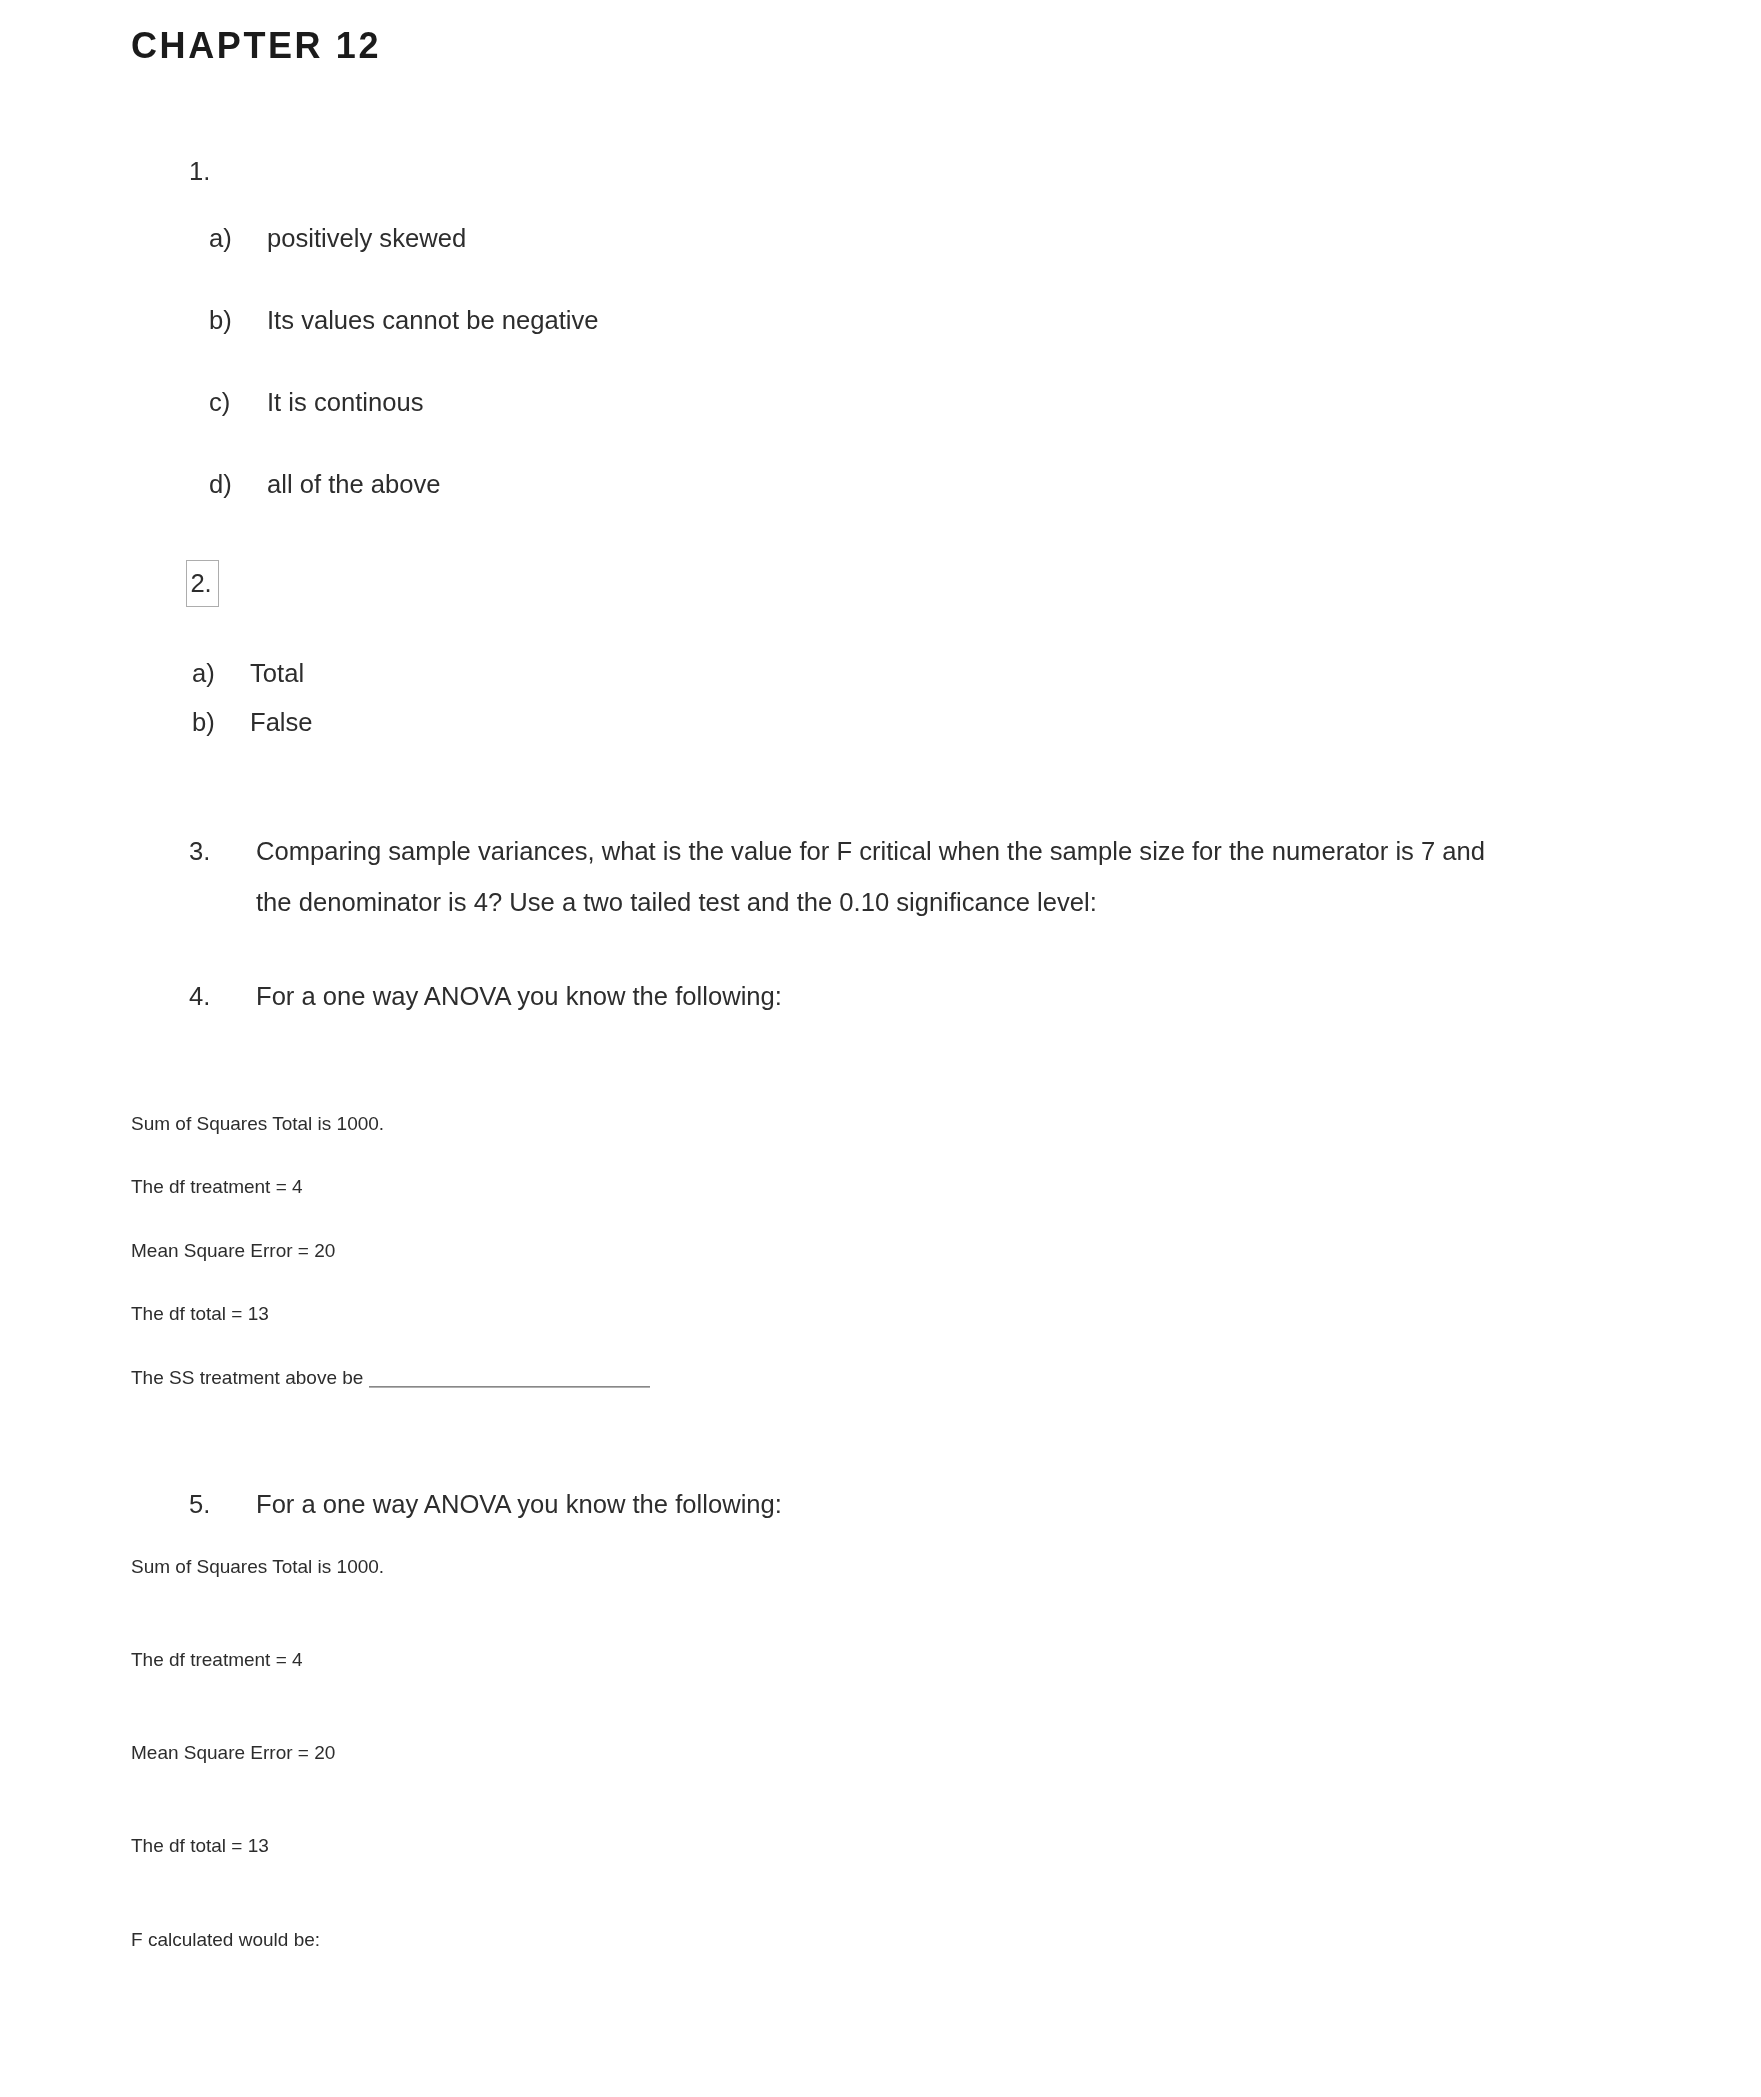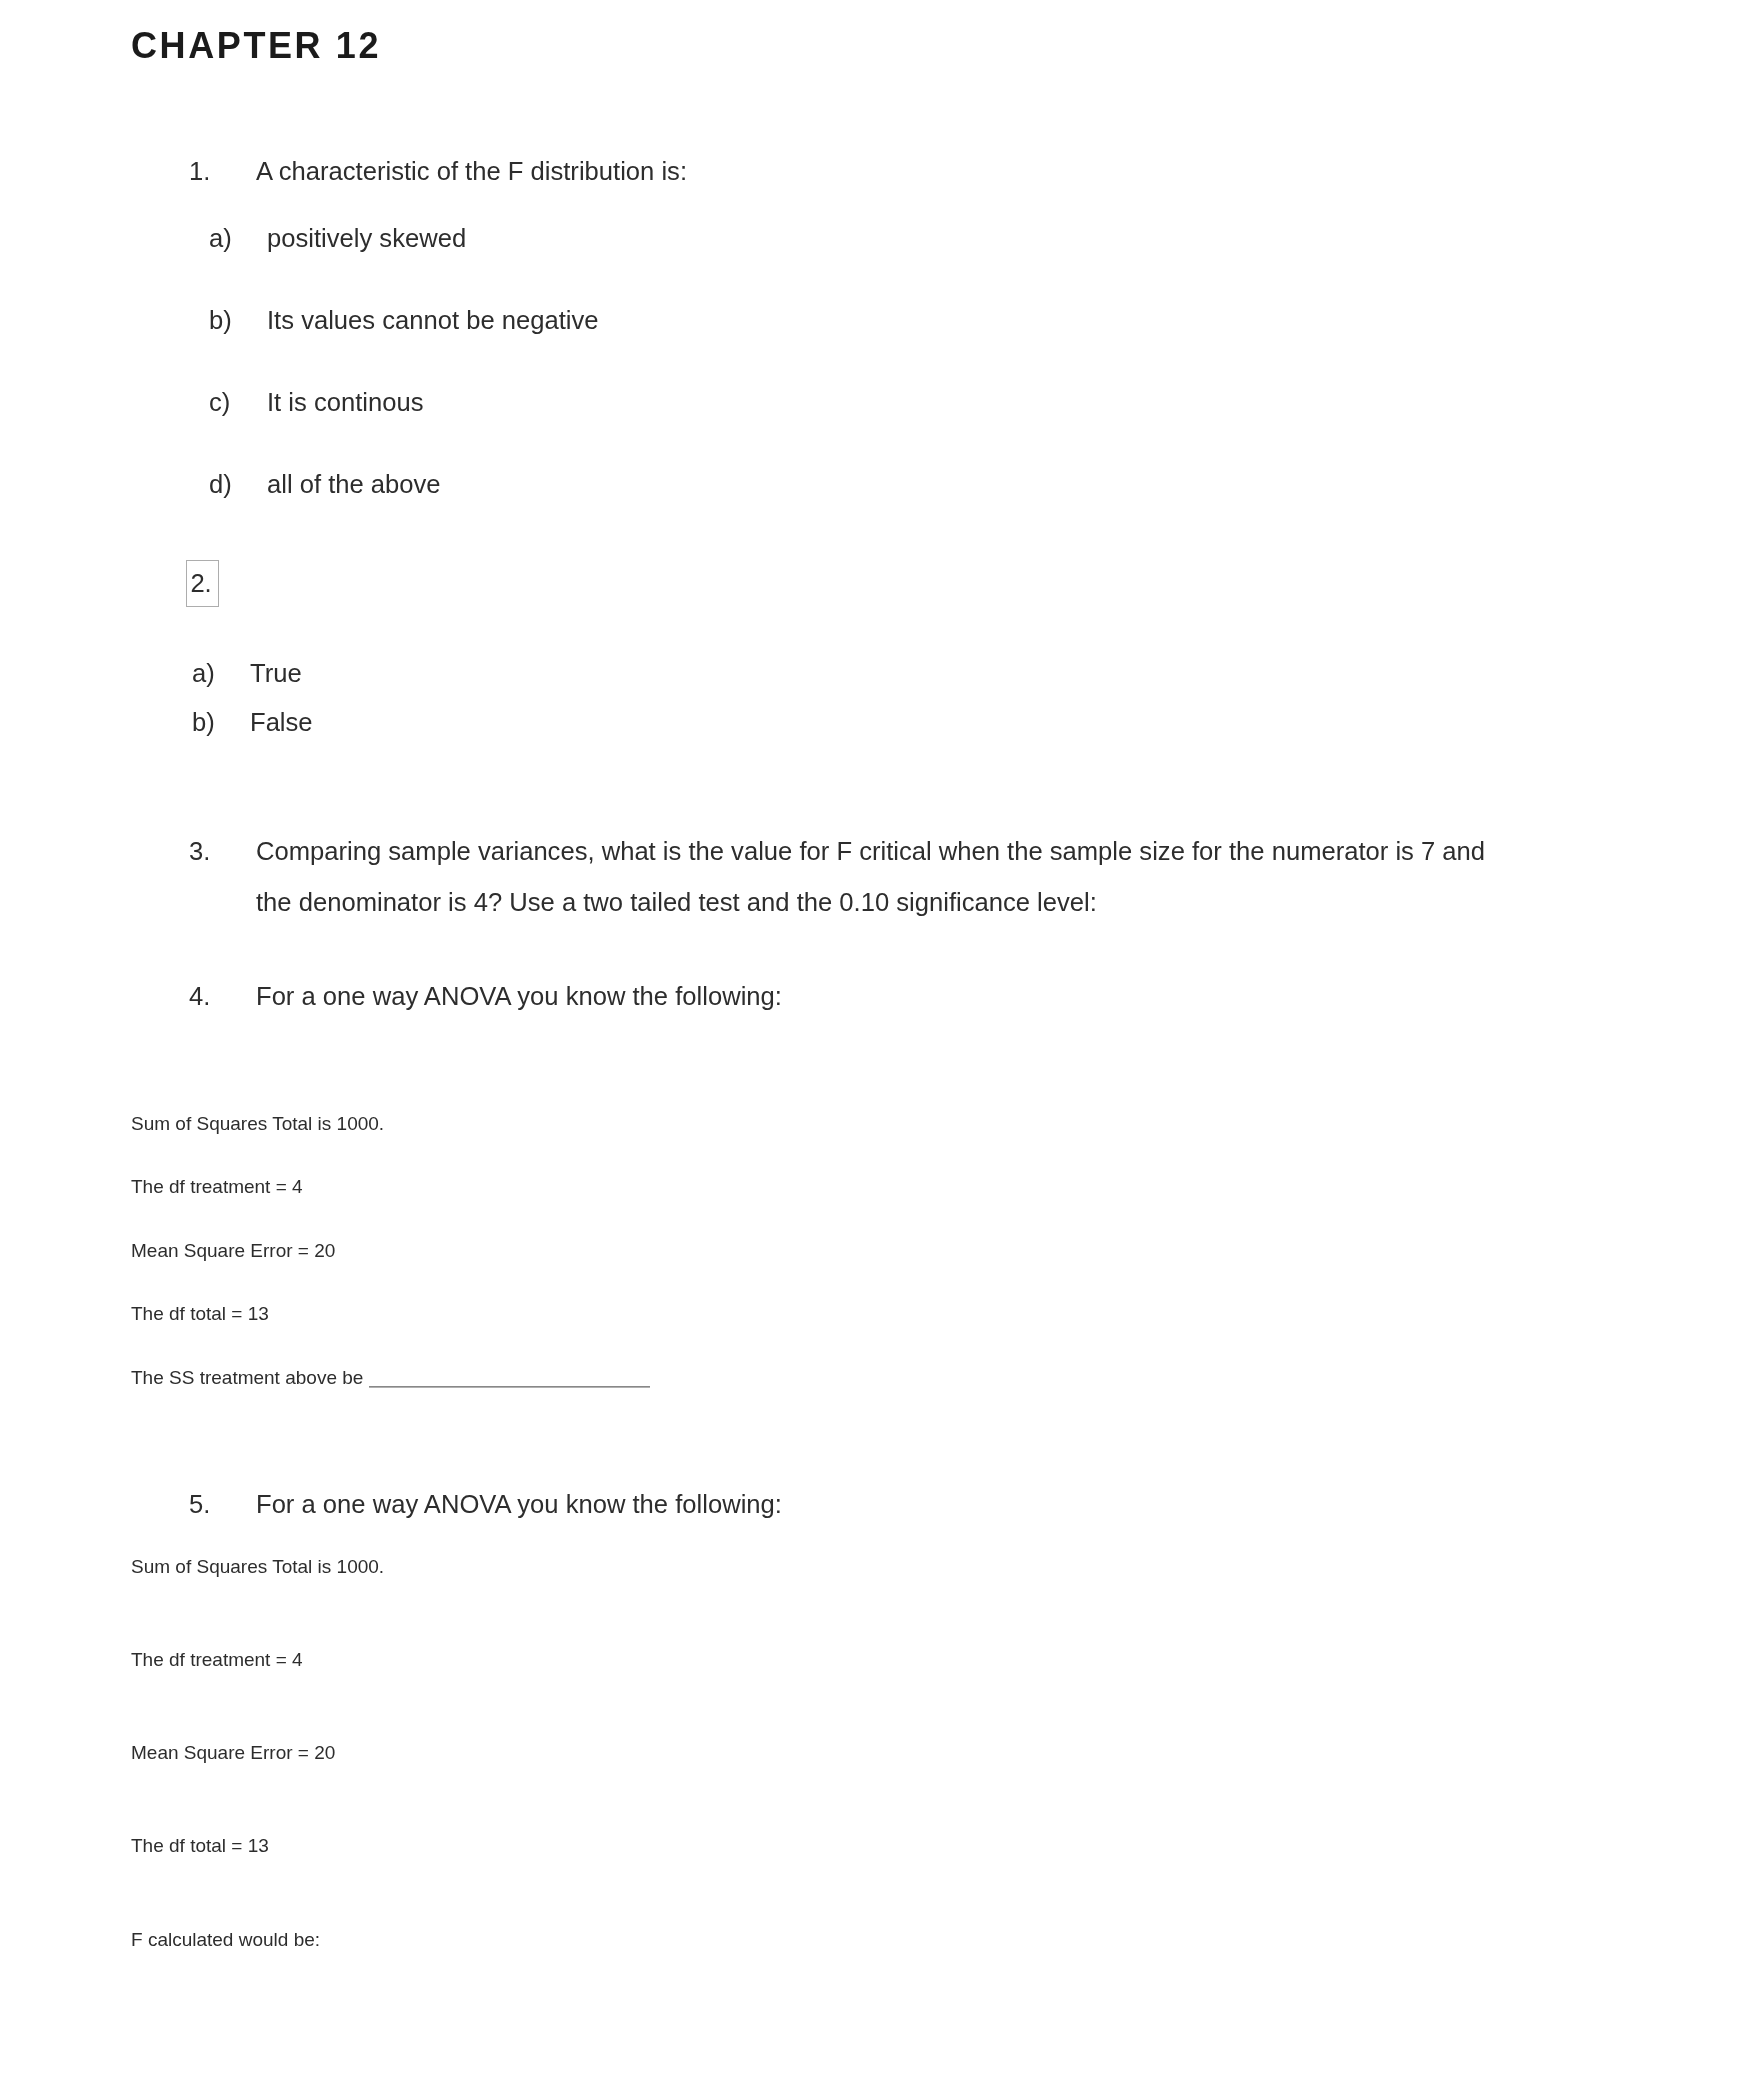--- a/index.html
+++ b/index.html
@@ -95,21 +95,20 @@
 </style>
 </head>
 <body>
 
 <div class="page">
 
   <h1 class="doc-title">CHAPTER 12</h1>
 
   <div class="q" id="q1">
     <span class="qnum">1.</span>
-    <div class="qbody">A characteristic of the F distribution is:</div>
   </div>
 
   <div class="opt first">
     <span class="olabel">a)</span>
     <span class="otext">positively skewed</span>
   </div>
   <div class="opt spaced">
     <span class="olabel">b)</span>
     <span class="otext">Its values cannot be negative</span>
   </div>
@@ -121,21 +120,21 @@
     <span class="olabel">d)</span>
     <span class="otext">all of the above</span>
   </div>
 
   <div class="q multi" id="q2">
     <span class="qnum"><span class="num-box">2.</span></span>
   </div>
 
   <div class="opt tf-first">
     <span class="olabel">a)</span>
-    <span class="otext">True</span>
+    <span class="otext">Total</span>
   </div>
   <div class="opt tf-next">
     <span class="olabel">b)</span>
     <span class="otext">False</span>
   </div>
 
   <div class="q multi" id="q3">
     <span class="qnum">3.</span>
     <div class="qbody">Comparing sample variances, what is the value for F critical when the sample size for the numerator is 7 and the denominator is 4?  Use a two tailed test and the 0.10 significance level:</div>
   </div>

